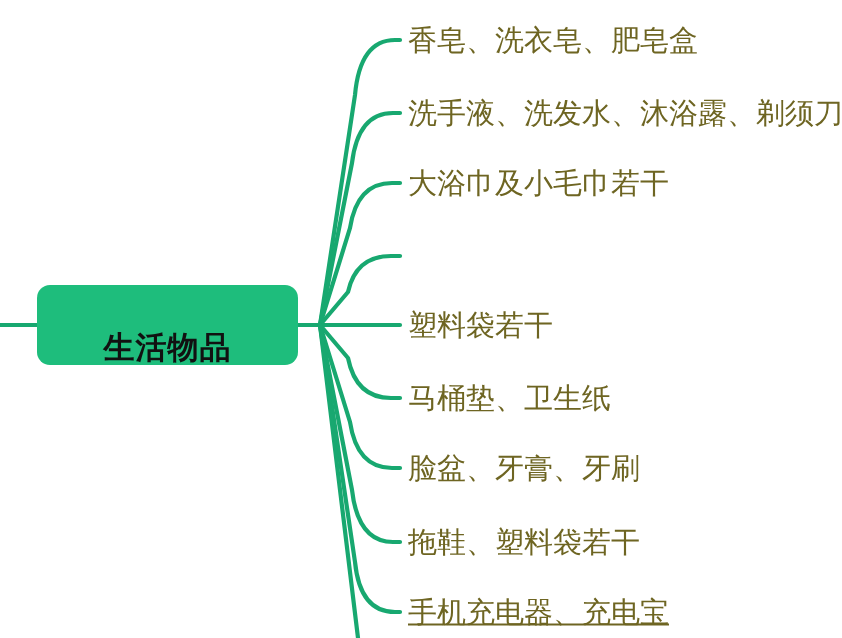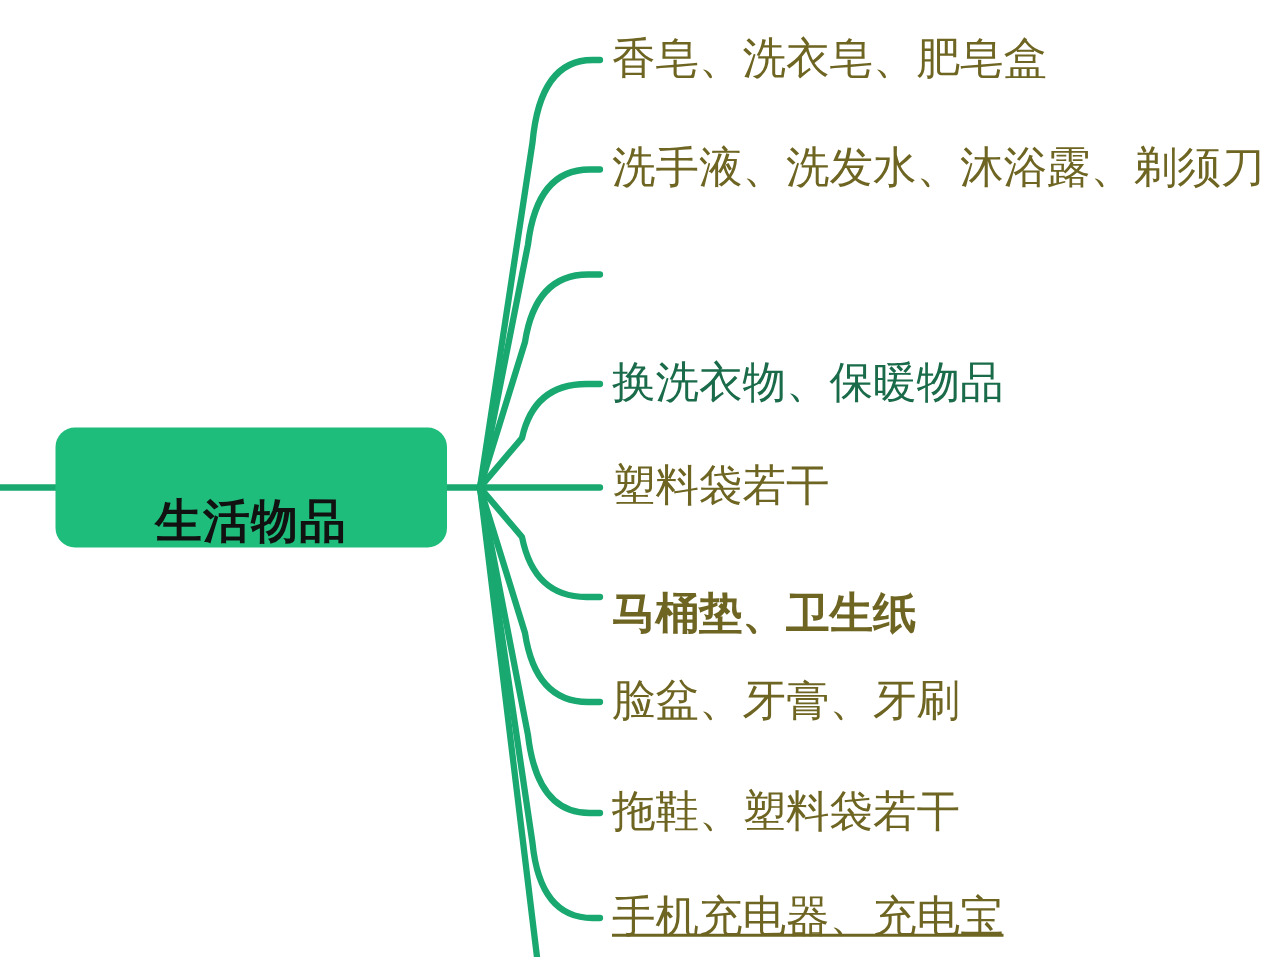--- a/index.html
+++ b/index.html
@@ -78,20 +78,20 @@
       <path d="M 320 325 L 358 638"></path>
     </g>
   </svg>
 
   <div class="root-node">
     <span class="root-label">生活物品</span>
   </div>
 
   <div class="branch-label" style="top:40px;color:#6e6522;">香皂、洗衣皂、肥皂盒</div>
   <div class="branch-label" style="top:113px;color:#6e6522;">洗手液、洗发水、沐浴露、剃须刀</div>
-  <div class="branch-label" style="top:256px;color:#1a6b4a;">换洗衣物、保暖物品</div>
+  <div class="branch-label" style="top:183px;color:#6e6522;">大浴巾及小毛巾若干</div>
   <div class="branch-label" style="top:325px;color:#6e6522;">塑料袋若干</div>
-  <div class="branch-label" style="top:410px;color:#6e6522;font-weight:bold;">马桶垫、卫生纸</div>
+  <div class="branch-label" style="top:398px;color:#6e6522;">马桶垫、卫生纸</div>
   <div class="branch-label" style="top:542px;color:#6e6522;">拖鞋、塑料袋若干</div>
   <div class="branch-label" style="top:468px;color:#6e6522;">脸盆、牙膏、牙刷</div>
   <div class="branch-label" style="top:612px;color:#6e6522;text-decoration:underline;">手机充电器、充电宝</div>
 
 </div>
 
 </body></html>

